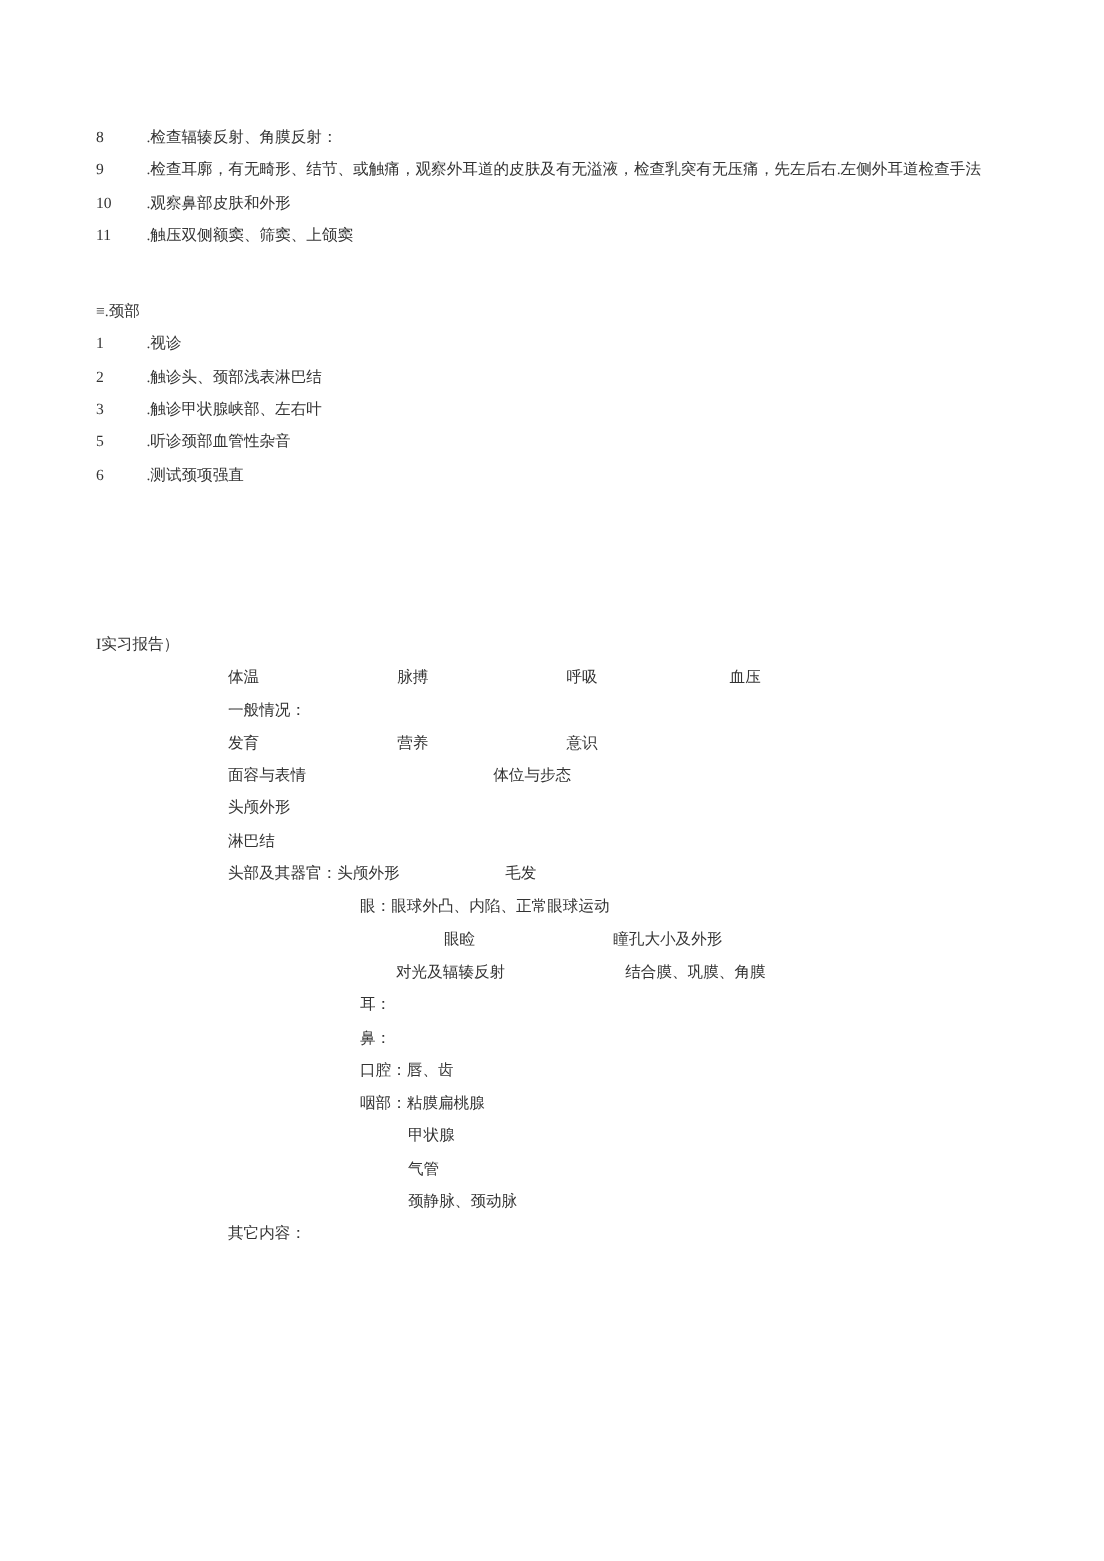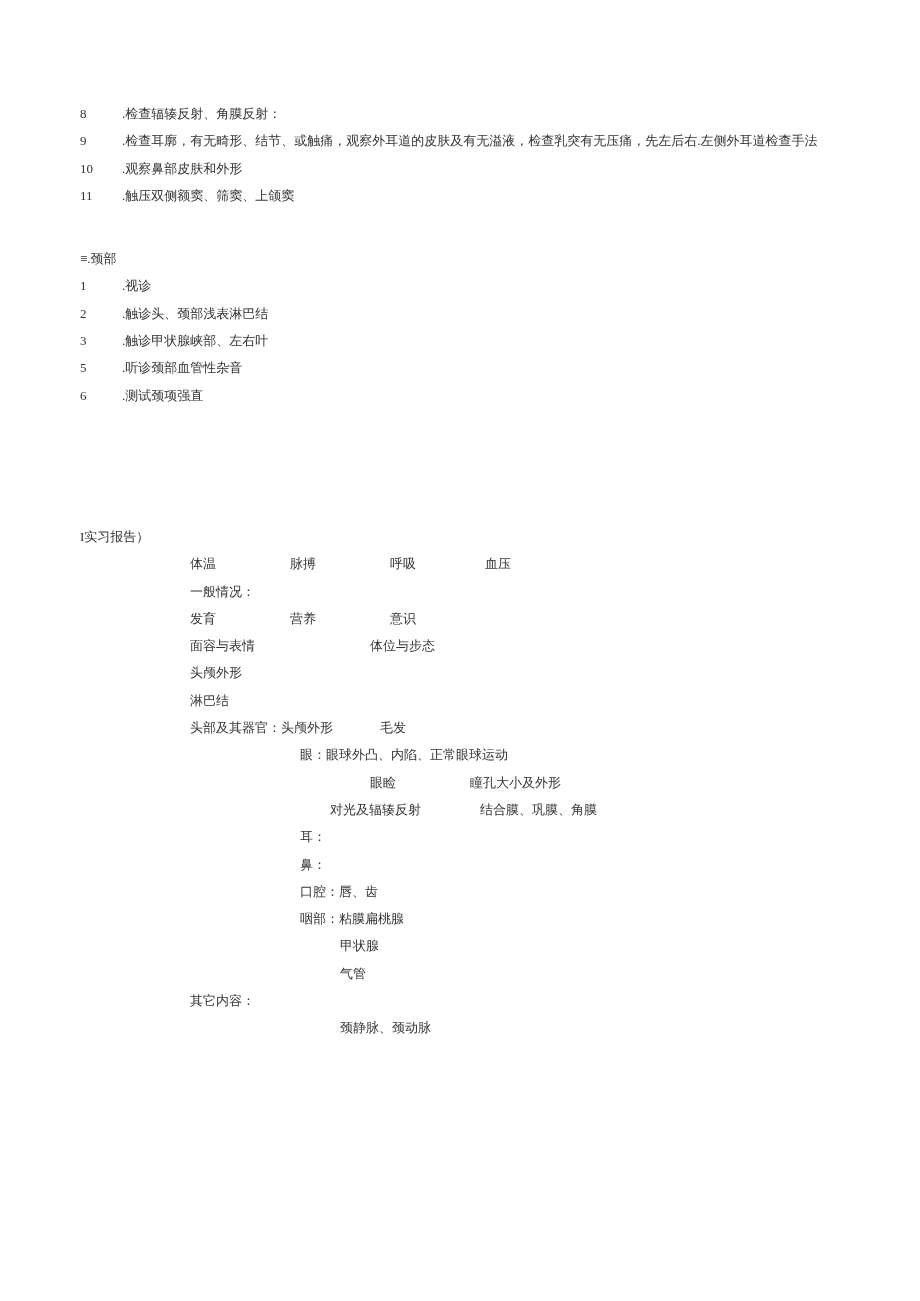--- a/index.html
+++ b/index.html
@@ -14,21 +14,21 @@
     }
     .section { margin-bottom: 24px; }
     .line { display: block; }
     .num { display: inline-block; min-width: 24px; }
     .gap { display: inline-block; width: 18px; }
     .indent-1 { padding-left: 110px; }
     .indent-2 { padding-left: 220px; }
     .indent-3 { padding-left: 260px; }
     .spacer-sm { height: 12px; }
     .spacer-lg { height: 90px; }
-    .multi { display: flex; }
+    .multi { display: flex; gap: 41px; }
     .multi > span { display: inline-block; }
     .w90 { width: 100px; }
     .w80 { width: 95px; }
   </style>
 </head>
 <body>
 
 <div class="section">
   <div class="line">
     <span class="num">8</span><span class="gap"></span><span>.检查辐辏反射、角膜反射：</span>
@@ -109,16 +109,16 @@
     <span style="width:150px">对光及辐辏反射</span>
     <span>结合膜、巩膜、角膜</span>
   </div>
 
   <div class="line indent-2">耳：</div>
   <div class="line indent-2">鼻：</div>
   <div class="line indent-2">口腔：唇、齿</div>
   <div class="line indent-2">咽部：粘膜扁桃腺</div>
   <div class="line indent-3">甲状腺</div>
   <div class="line indent-3">气管</div>
+  <div class="line indent-3">颈静脉、颈动脉</div>
+
   <div class="line indent-1">其它内容：</div>
-
-  <div class="line indent-3">颈静脉、颈动脉</div>
 </div>
 
 </body></html>

